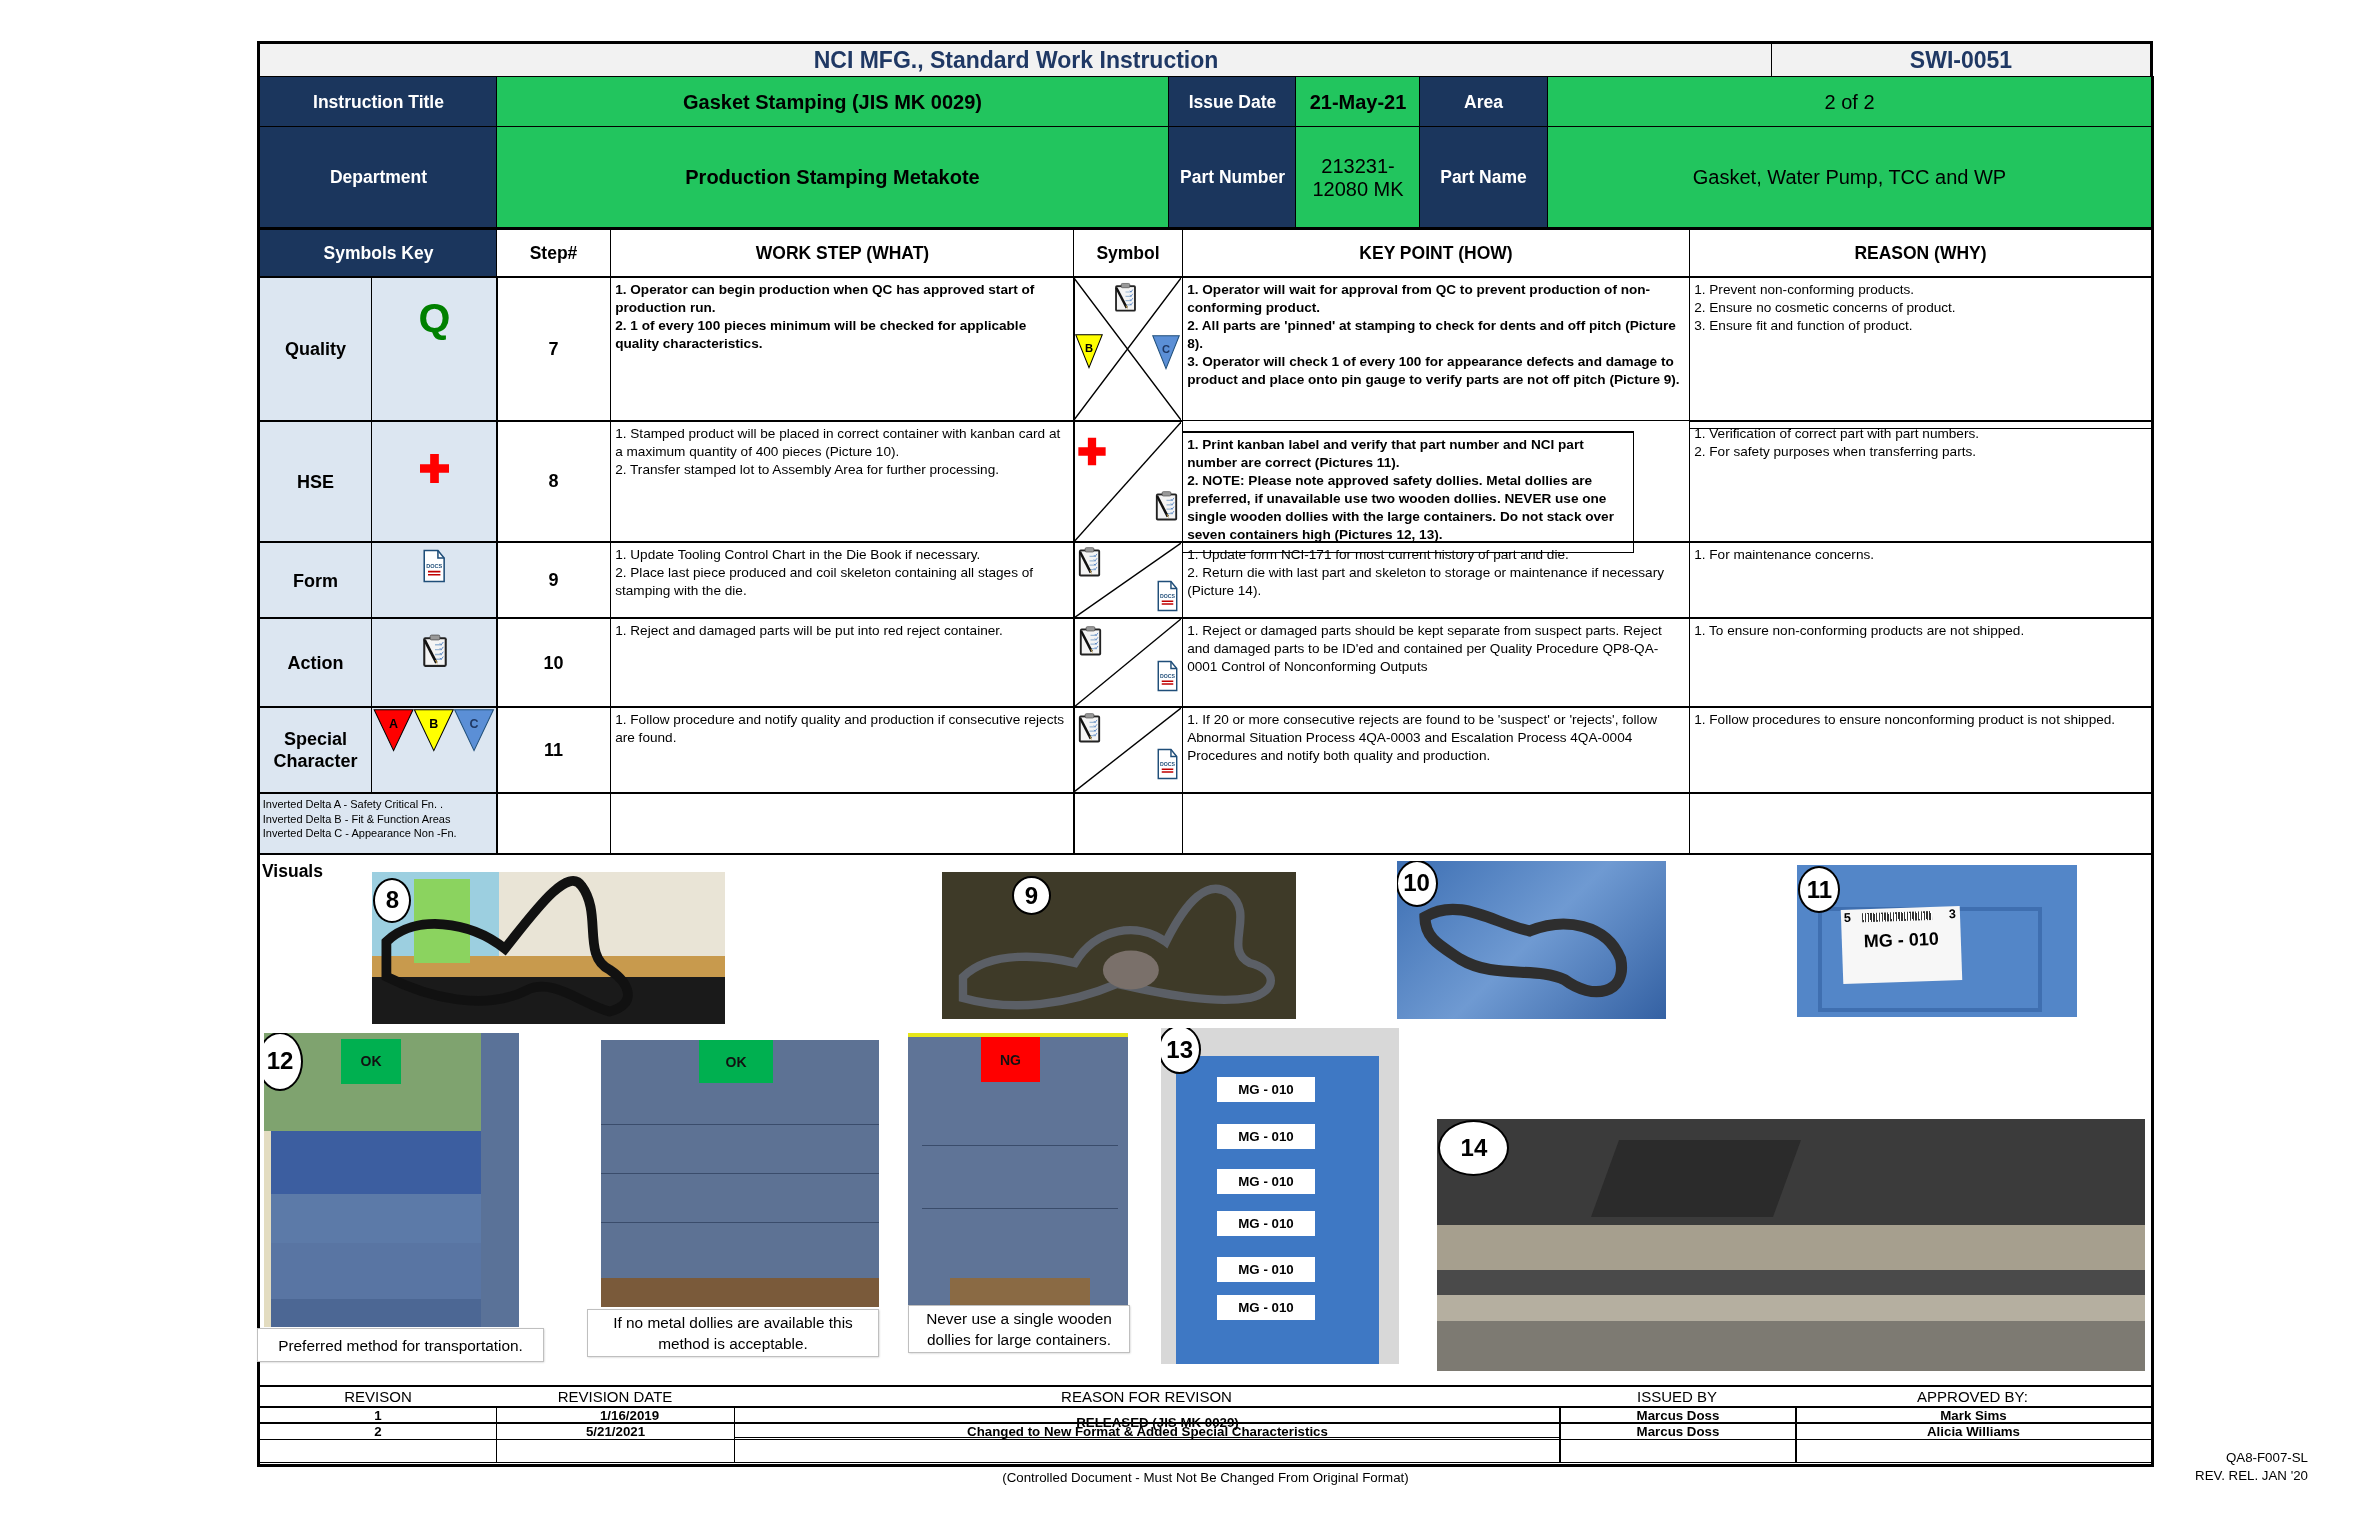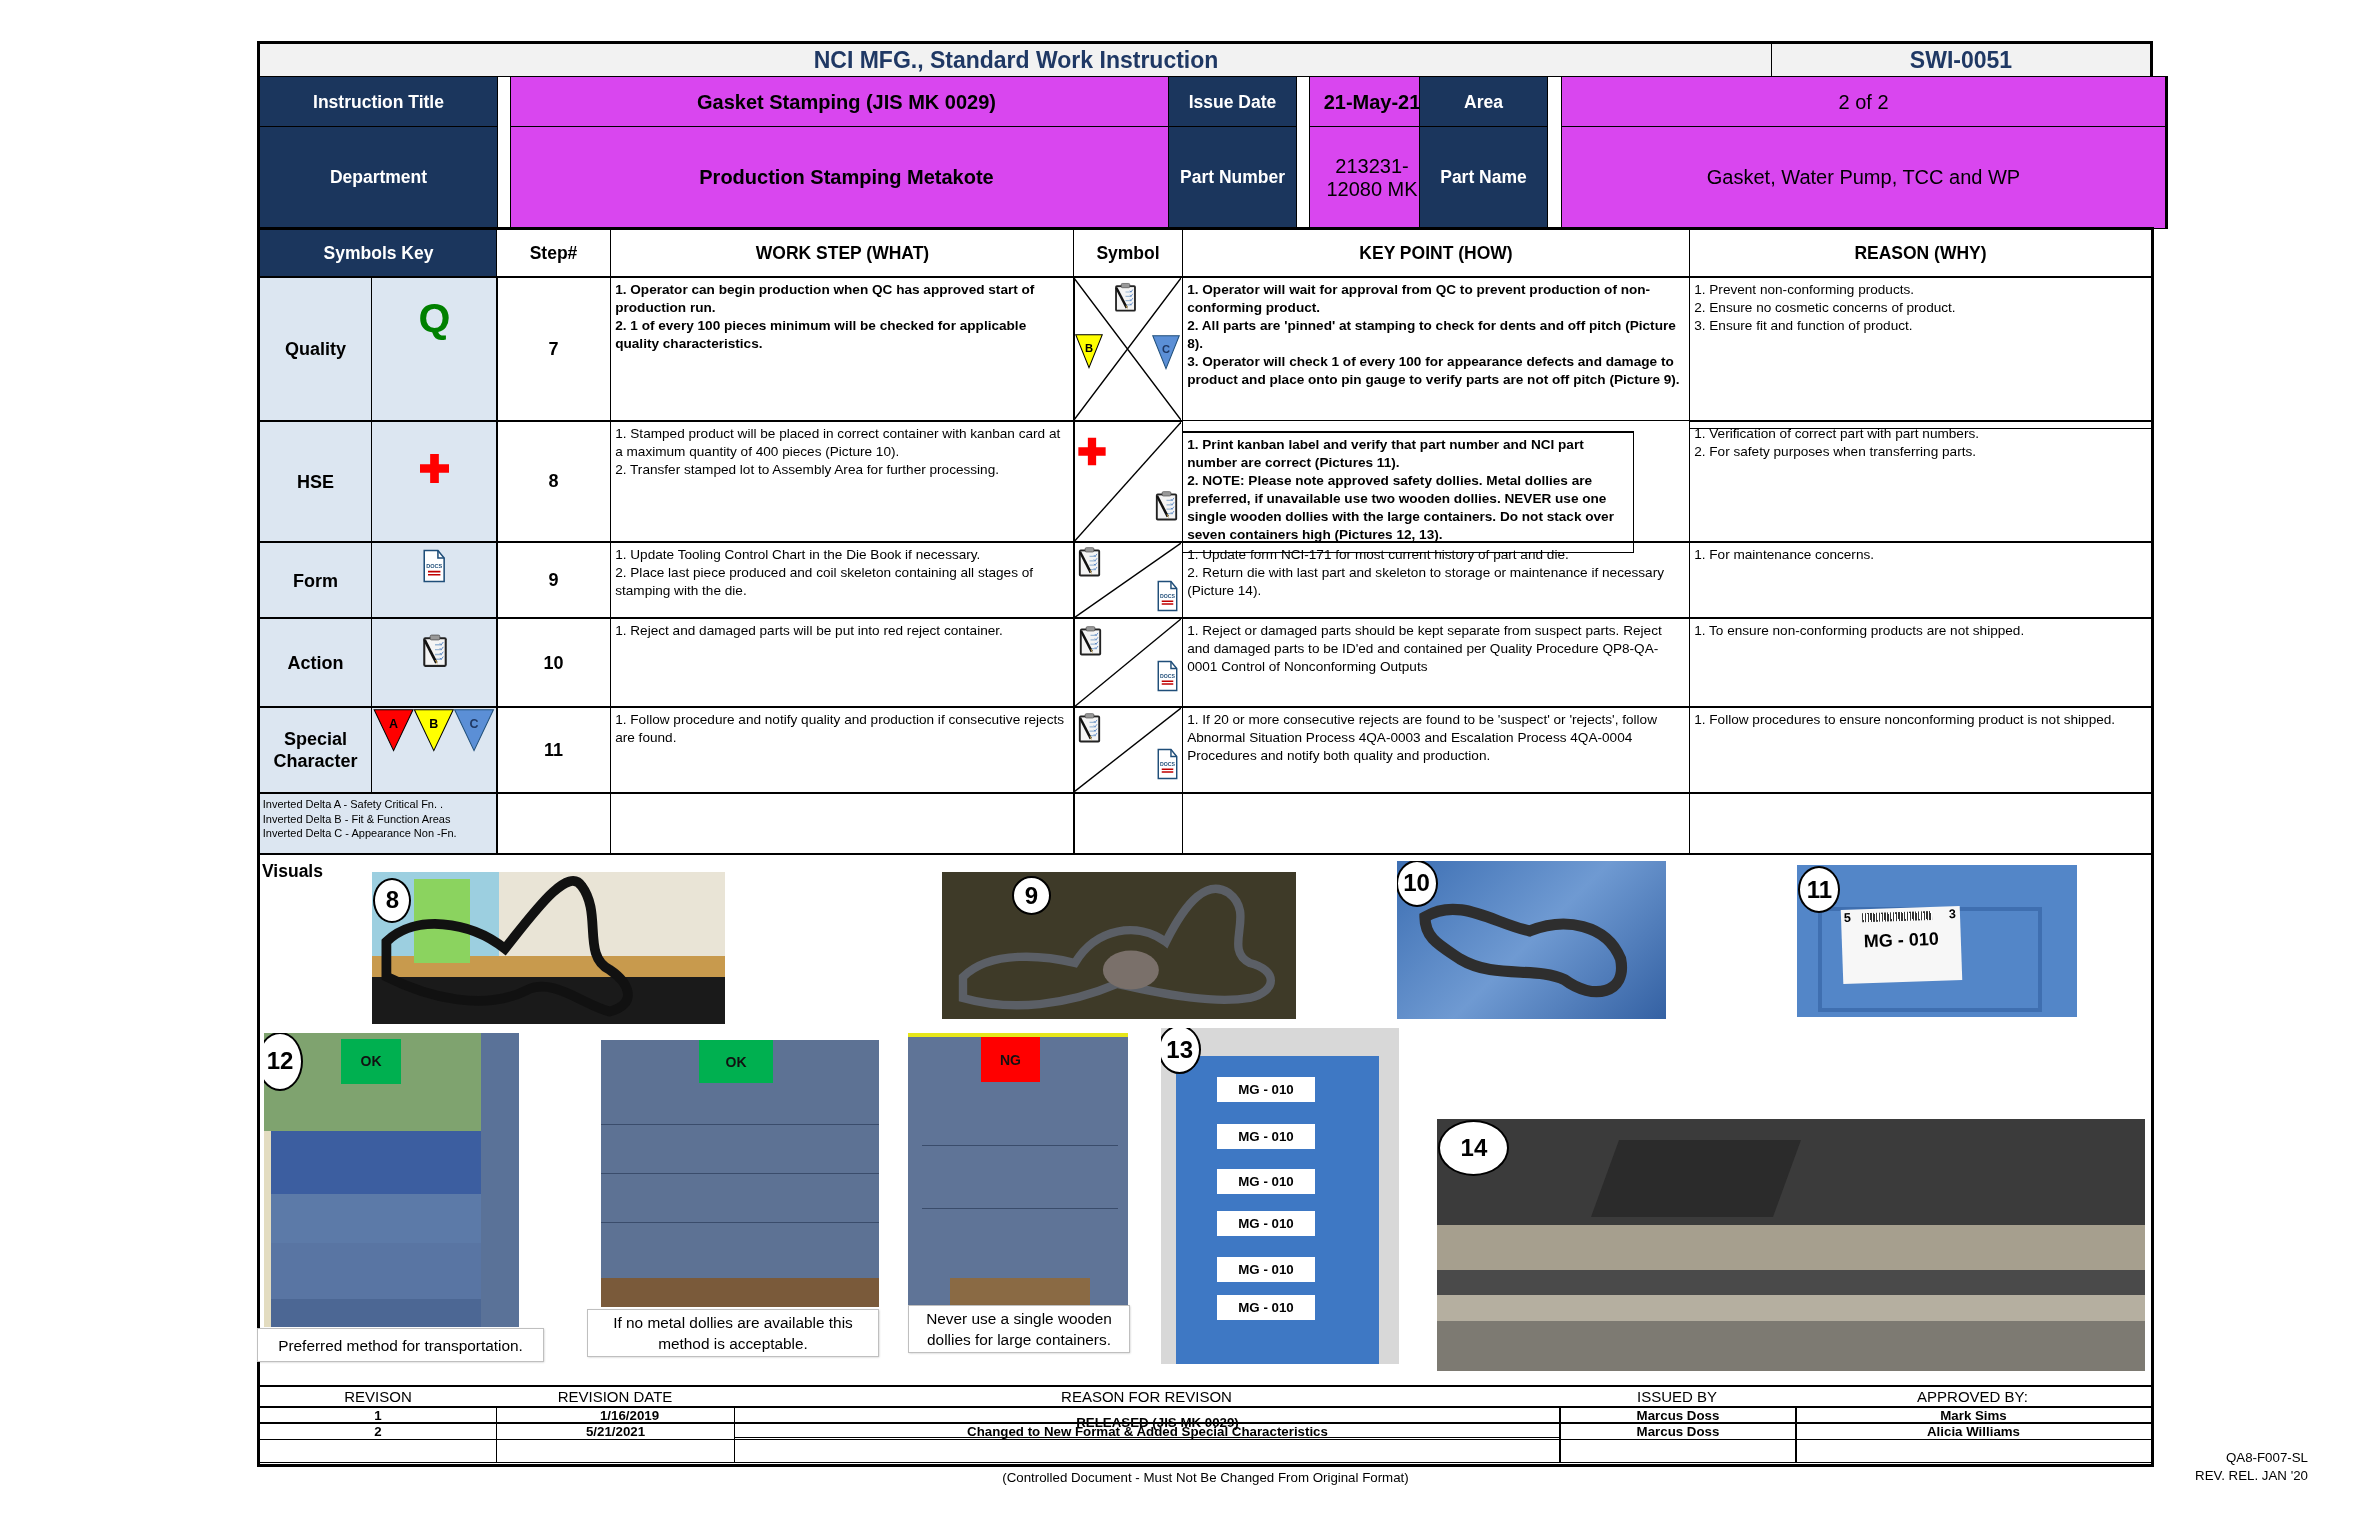--- a/index.html
+++ b/index.html
@@ -1,20 +1,20 @@
 <!DOCTYPE html>
 <html style="font-size:11.2px"><head>
 <meta charset="utf-8">
 <style>
   html,body{margin:0;padding:0;background:#fff;}
   body{width:2377px;height:1538px;position:relative;font-family:"Liberation Sans",sans-serif;color:#000;overflow:hidden;}
   .abs{position:absolute;box-sizing:border-box;}
   .cell{position:absolute;box-sizing:border-box;border:1.4px solid #000;display:flex;align-items:center;justify-content:center;text-align:center;}
   .navy{background:#1b365d;color:#fff;font-weight:bold;font-size:17.5px;}
-  .white{background:#d946ef;margin-left:14px;}
+  .white{background:#22c55e;}
   .key{background:#dce6f1;}
   .hdr-title{background:#f2f2f2;color:#1f3864;font-weight:bold;font-size:23px;}
   .big{font-weight:bold;font-size:20px;}
   .med{font-size:20px;}
   .colhead{font-weight:bold;font-size:17.5px;background:#fff;}
   .txt{align-items:flex-start;justify-content:flex-start;text-align:left;padding:2.8px 4.2px;font-size:13.6px;line-height:18px;white-space:pre-line;}
   .txtb{font-weight:bold;}
   .stepnum{font-weight:bold;font-size:18px;}
   .keylabel{font-weight:bold;font-size:18px;line-height:22px;}
   .legend{align-items:flex-start;justify-content:flex-start;text-align:left;padding:2.8px 2.8px;font-size:11px;line-height:14.7px;white-space:pre-line;}

